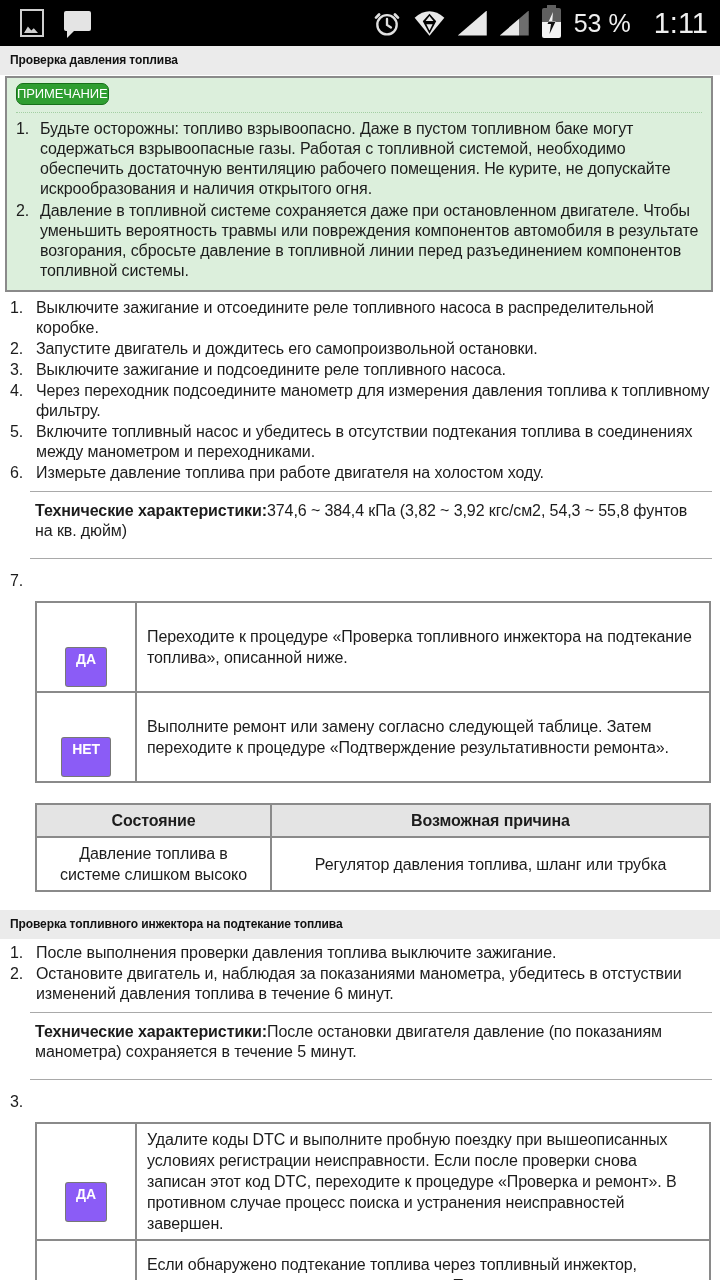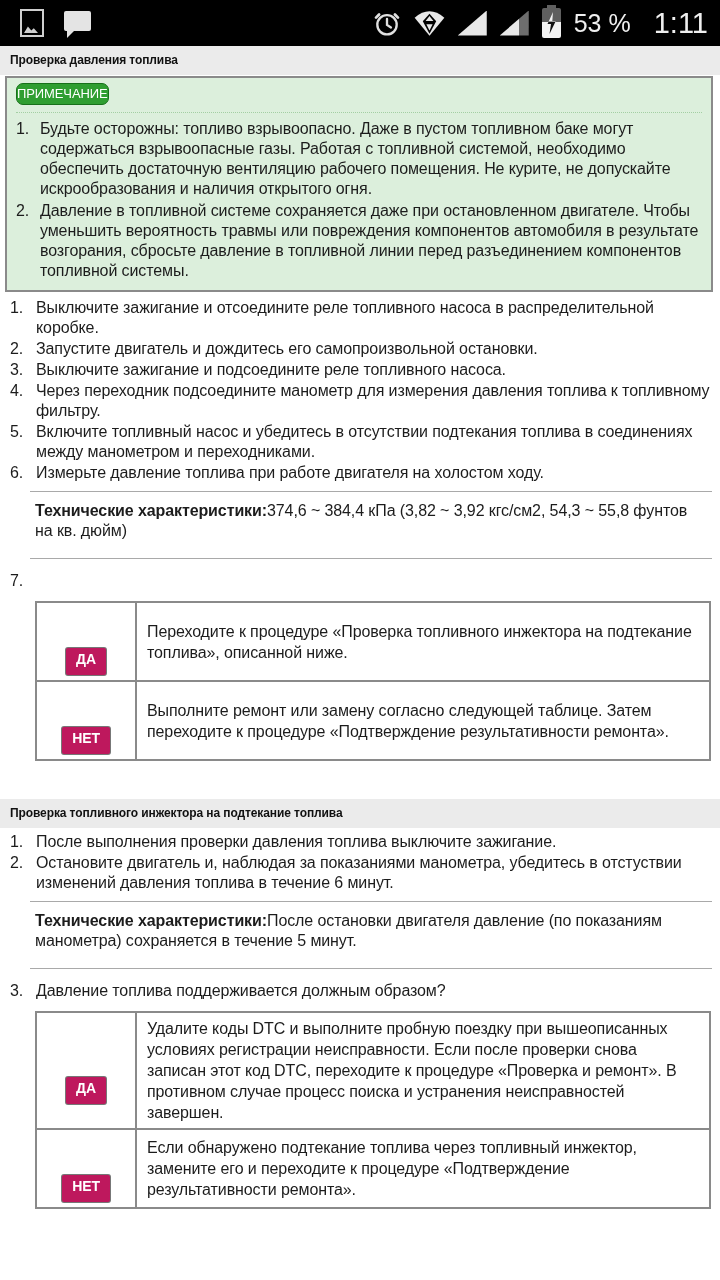--- a/index.html
+++ b/index.html
@@ -40,21 +40,21 @@
   
   .spec{margin:8px 8px 8px 30px;border-top:1px solid #a9a9a9;border-bottom:1px solid #a9a9a9;padding:9px 5px 17px;}
   .spec b{font-weight:bold;}
   
   .question{display:flex;padding:4px 10px 6px;}
   .question .num{flex:none;width:26px;}
   
   table{border-collapse:collapse;margin:4px 8px 6px 35px;width:676px;table-layout:fixed;}
   td,th{border:2px solid #8a8a8a;padding:5px 10px;line-height:21px;vertical-align:middle;box-sizing:border-box;}
   .yn td.c1{width:100px;text-align:center;}
-  .badge{display:inline-block;background:#be185d;color:#fff;font-weight:bold;font-size:14px;line-height:16px;padding:3px 10px 8px;border-radius:2px;box-shadow:0 0 0 1px #777;margin-top:40px;}
+  .badge{display:inline-block;background:#8b5cf6;color:#fff;font-weight:bold;font-size:14px;line-height:16px;padding:3px 10px 19px;border-radius:2px;box-shadow:0 0 0 1px #777;margin-top:40px;}
   .cause th{background:#e4e4e4;font-weight:bold;text-align:center;}
   .cause td{text-align:center;}
   .cause .c1{width:235px;}
   .sec2{margin-top:18px;}
 </style>
 </head>
 <body>
 
 <div class="status-bar">
   <div class="sb-left">
@@ -152,20 +152,28 @@
   </tr>
   <tr>
     <td class="c1"><span class="badge">НЕТ</span></td>
     <td>Выполните ремонт или замену согласно следующей таблице. Затем переходите к процедуре «Подтверждение результативности ремонта».</td>
   </tr>
 </tbody>
   </table>
 
 <table class="cause" style="margin-top:20px;">
   <tbody>
+      <tr>
+    <th class="c1">Состояние</th>
+    <th>Возможная причина</th>
+  </tr>
+  <tr>
+    <td class="c1">Давление топлива в системе слишком высоко</td>
+    <td>Регулятор давления топлива, шланг или трубка</td>
+  </tr>
 </tbody>
   </table>
 
 <div class="strip sec2">Проверка топливного инжектора на подтекание топлива</div>
 
 <div class="steps">
   <div class="li">
       <span class="num">1.</span>
       <span class="txt">После выполнения проверки давления топлива выключите зажигание.</span>
     </div>
@@ -174,21 +182,20 @@
       <span class="txt">Остановите двигатель и, наблюдая за показаниями манометра, убедитесь в отстуствии изменений давления топлива в течение 6 минут.</span>
     </div>
 </div>
 
 <div class="spec">
   <b>Технические характеристики:</b><span>После остановки двигателя давление (по показаниям манометра) сохраняется в течение 5 минут.</span>
 </div>
 
 <div class="question">
   <span class="num">3.</span>
-  <span class="txt">Давление топлива поддерживается должным образом?</span>
 </div>
 
 <table class="yn">
   <tbody>
       <tr>
     <td class="c1"><span class="badge">ДА</span></td>
     <td>Удалите коды DTC и выполните пробную поездку при вышеописанных условиях регистрации неисправности. Если после проверки снова записан этот код DTC, переходите к процедуре «Проверка и ремонт». В противном случае процесс поиска и устранения неисправностей завершен.</td>
   </tr>
   <tr>
     <td class="c1"><span class="badge">НЕТ</span></td>

